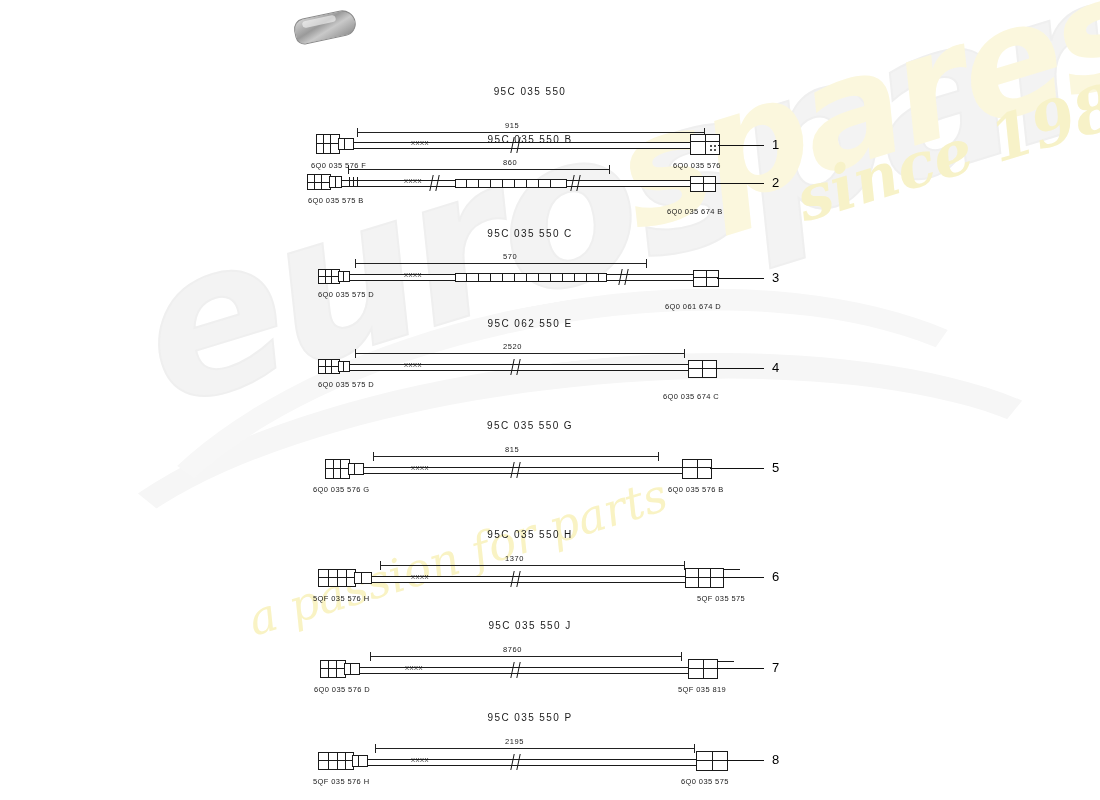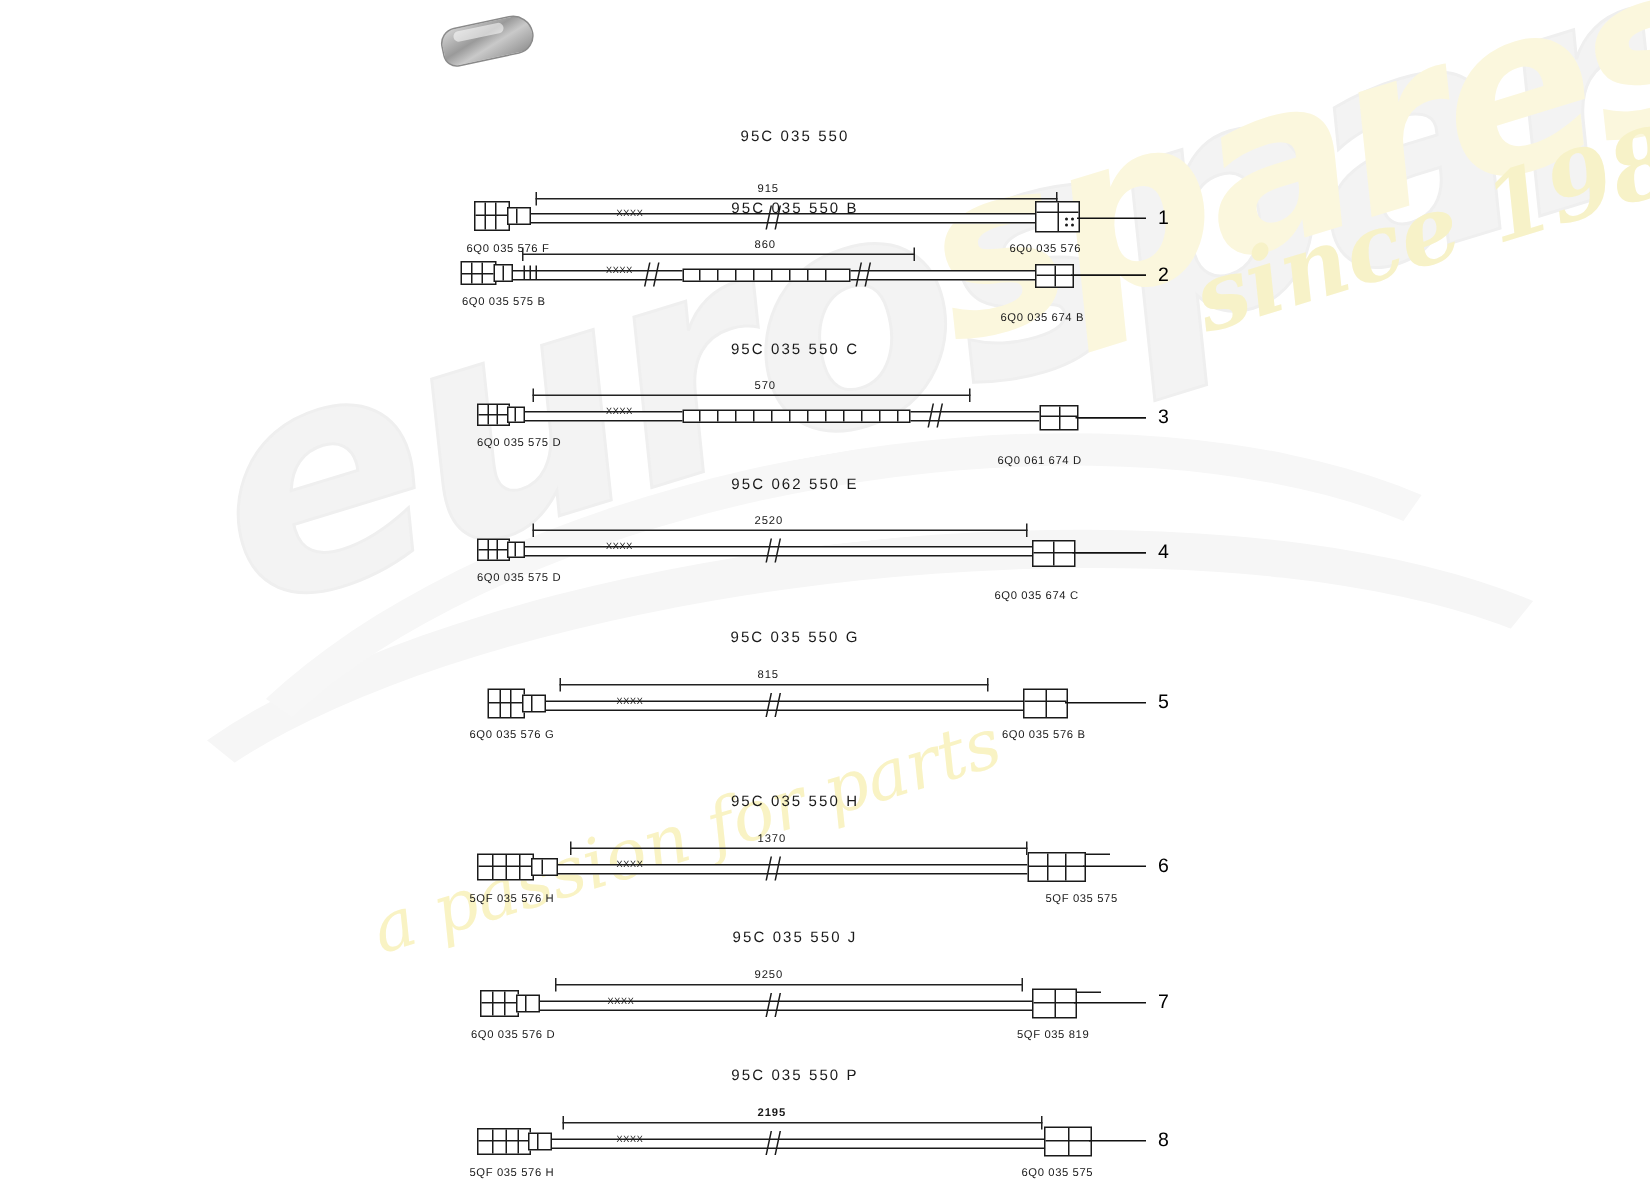--- a/index.html
+++ b/index.html
@@ -413,21 +413,21 @@
     <div class="callout-num" style="left:772px;top:40px;">6</div>
 
     <div class="pn" style="left:313px;top:65px;">5QF 035 576 H</div>
     <div class="pn" style="left:697px;top:65px;">5QF 035 575</div>
   </div>
 
   <div class="row" style="top:620px;height:86px;">
     <div class="title" style="left:430px;top:0;width:200px;">95C 035 550 J</div>
 
     <div class="dim" style="left:370px;top:36px;width:312px;"></div>
-    <div class="dimlabel" style="left:503px;top:25px;">9250</div>
+    <div class="dimlabel" style="left:503px;top:25px;">8760</div>
 
     <div class="wire" style="left:358px;top:47px;width:330px;"></div>
     <div class="wire-thin" style="left:712px;top:41px;width:22px;"></div>
 
     <div class="conn" style="left:320px;top:40px;width:24px;height:16px;">
       <div class="l" style="left:7px;"></div>
         <div class="l" style="left:15px;"></div>
       <div class="h" style="top:7px;"></div>
     </div>
     <div class="conn" style="left:344px;top:43px;width:14px;height:10px;">
@@ -449,21 +449,21 @@
     <div class="callout-num" style="left:772px;top:40px;">7</div>
 
     <div class="pn" style="left:314px;top:65px;">6Q0 035 576 D</div>
     <div class="pn" style="left:678px;top:65px;">5QF 035 819</div>
   </div>
 
   <div class="row" style="top:712px;height:86px;">
     <div class="title" style="left:430px;top:0;width:200px;">95C 035 550 P</div>
 
     <div class="dim" style="left:375px;top:36px;width:320px;"></div>
-    <div class="dimlabel" style="left:505px;top:25px;font-weight:bold;">2195</div>
+    <div class="dimlabel" style="left:505px;top:25px;">2195</div>
 
     <div class="wire" style="left:366px;top:47px;width:330px;"></div>
 
     <div class="conn" style="left:318px;top:40px;width:34px;height:16px;">
       <div class="l" style="left:9px;"></div>
         <div class="l" style="left:18px;"></div>
         <div class="l" style="left:26px;"></div>
       <div class="h" style="top:7px;"></div>
     </div>
     <div class="conn" style="left:352px;top:43px;width:14px;height:10px;">

